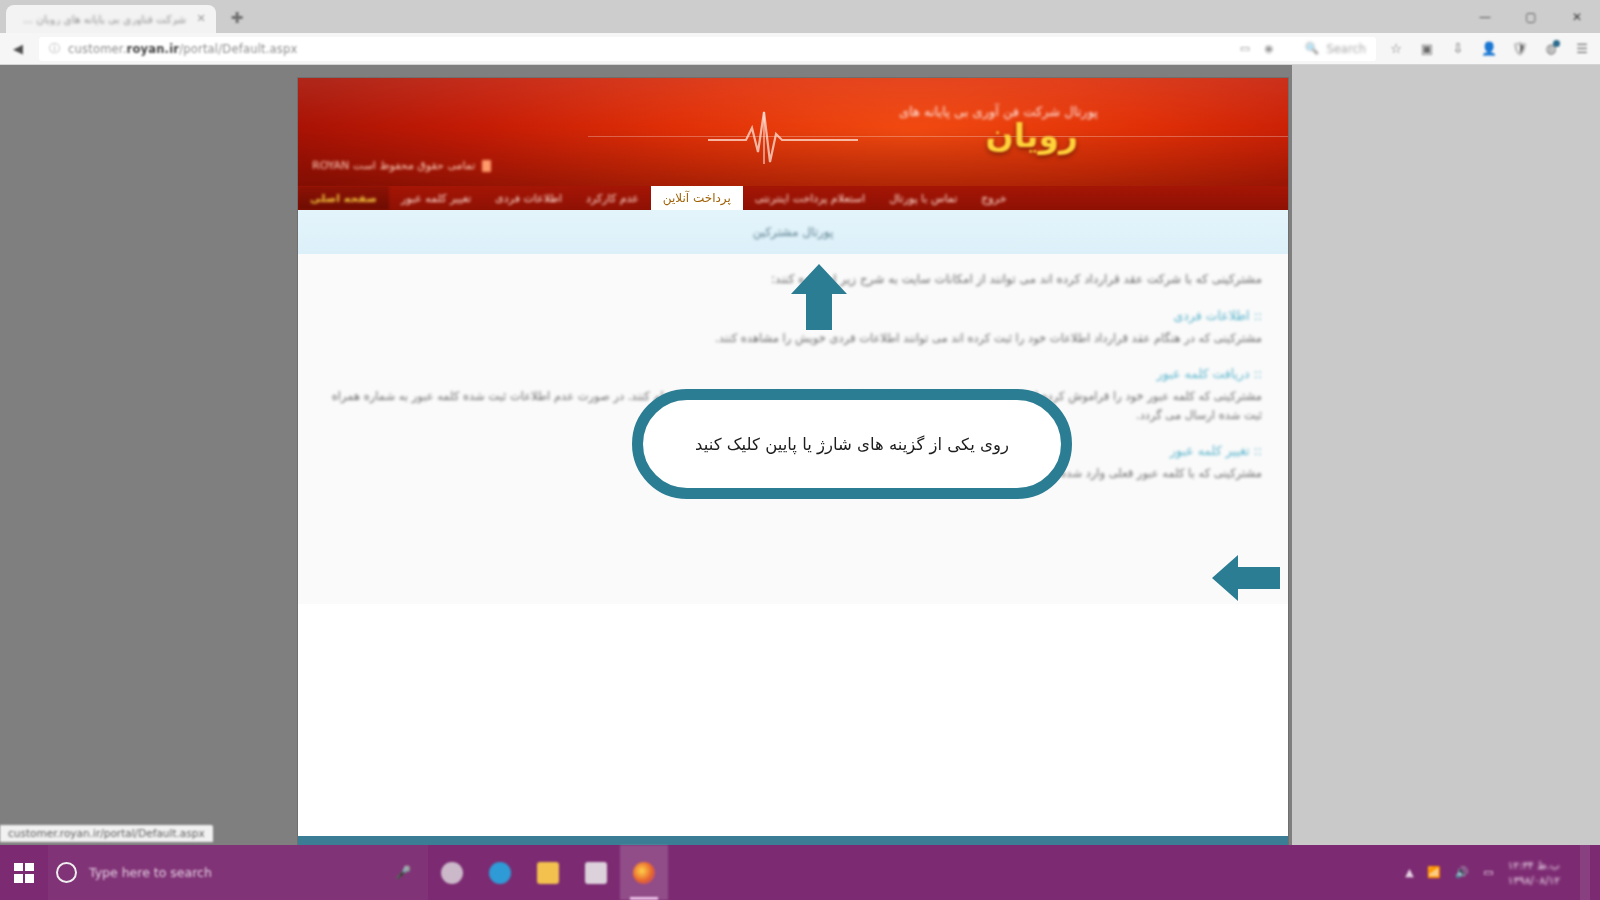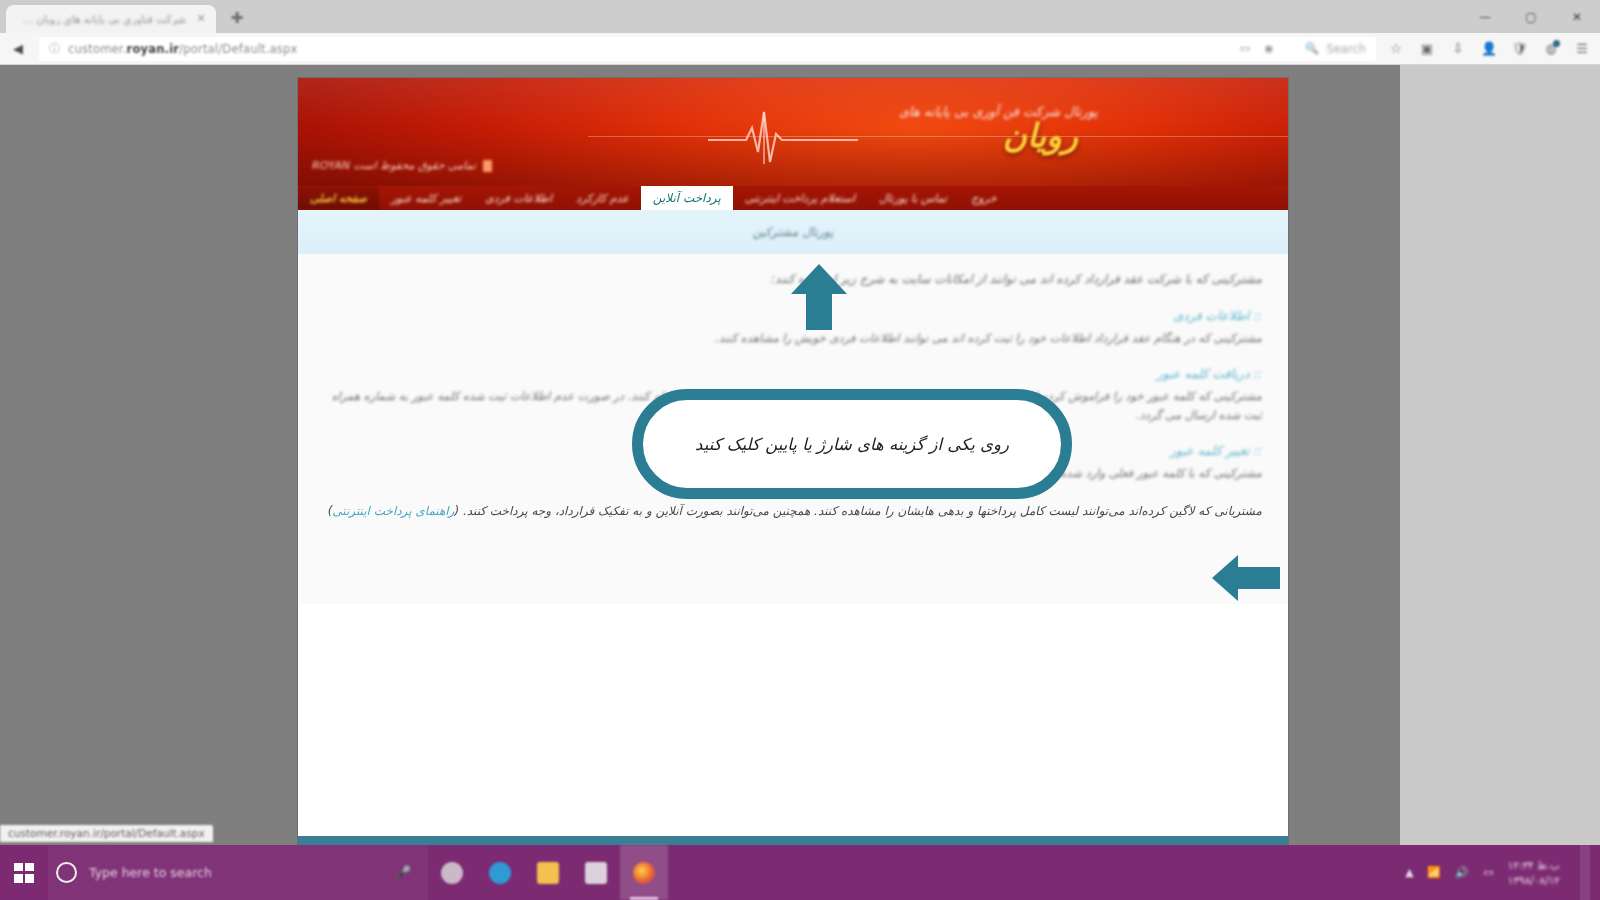--- a/index.html
+++ b/index.html
@@ -102,23 +102,22 @@
     filter: blur(1.2px); position: relative;
   }
   .toolicon.badge::after {
     content: ''; position: absolute; top: 4px; right: 5px;
     width: 7px; height: 7px; border-radius: 50%;
     background: #2b6b8c;
   }
 
   
   .viewport {
-    position: absolute; top: 65px; left: 0; width: 1400px; height: 780px;
+    position: absolute; top: 65px; left: 0; width: 1292px; height: 780px;
     background: #7f7f7f;
-    font-style: italic;
   }
 
   
   .page {
     position: absolute; top: 13px; left: 298px;
     width: 990px; height: 767px;
     background: #ffffff;
     box-shadow: 0 0 0 1px rgba(0,0,0,.12);
     overflow: hidden;
   }
@@ -174,21 +173,21 @@
     padding: 0 12px;
     display: flex; align-items: center;
     font-size: 11px; color: #ffe2d6; white-space: nowrap;
     filter: blur(1.5px);
   }
   .nav-item.first {
     background: linear-gradient(180deg, #8d1204 0%, #6d0c02 100%);
     color: #f2c23c; font-weight: 700;
   }
   .nav-item.active {
-    background: #ffffff; color: #0f766e; filter: none; font-weight: 400;
+    background: #ffffff; color: #a16207; filter: none; font-weight: 400;
     font-size: 12px;
   }
 
   
   .infostrip {
     position: relative; width: 990px; height: 44px;
     background: linear-gradient(180deg, #e4f4fb 0%, #dcf0f9 100%);
     display: flex; align-items: center; justify-content: center;
   }
   .infostrip .itx {
@@ -404,21 +403,20 @@
           <h3>:: دریافت کلمه عبور</h3>
           <p>مشترکینی که کلمه عبور خود را فراموش کرده اند می توانند با وارد کردن شماره قرارداد نسبت به دریافت کلمه عبور جدید اقدام کنند. در صورت عدم اطلاعات ثبت شده کلمه عبور به شماره همراه ثبت شده ارسال می گردد.</p>
         </div>
 
         <div class="sect">
           <h3>:: تغییر کلمه عبور</h3>
           <p>مشترکینی که با کلمه عبور فعلی وارد شده اند می توانند کلمه عبور خود را تغییر دهند.</p>
         </div>
 
         <div class="sect sharp">
-          <p><span>مشتریانی که لاگین کرده‌اند می‌توانند لیست کامل پرداختها و بدهی هایشان را مشاهده کنند. همچنین می‌توانند بصورت آنلاین و به تفکیک قرارداد، وجه پرداخت کنند. (</span><a href="#">راهنمای پرداخت اینترنتی</a><span>)</span></p>
         </div>
       </div>
 
       <div class="content-bottom"></div>
 
       <div class="pfooter">
         
         
       </div>
     </div>

